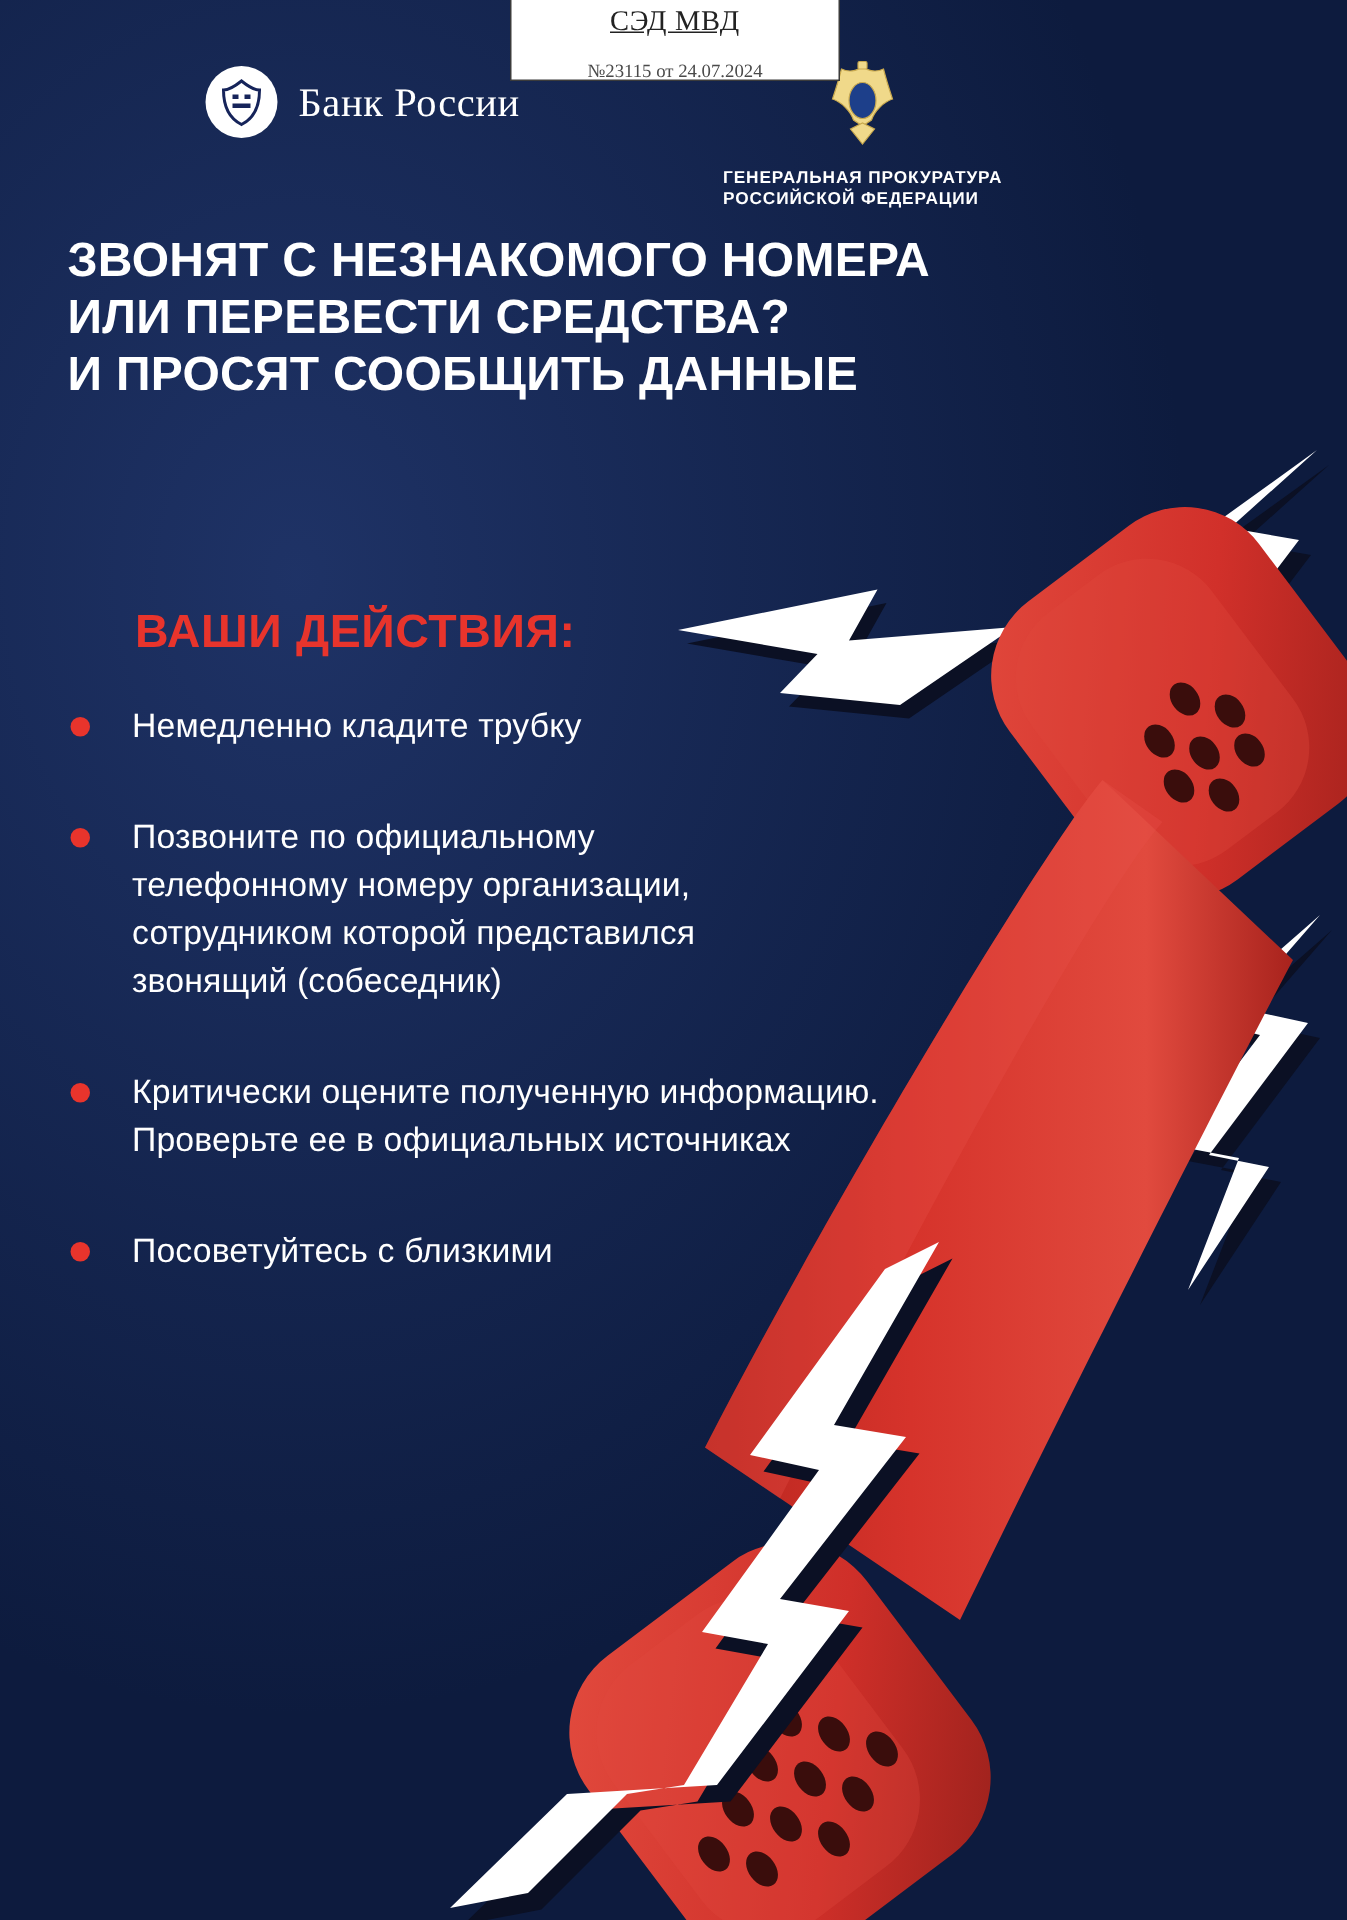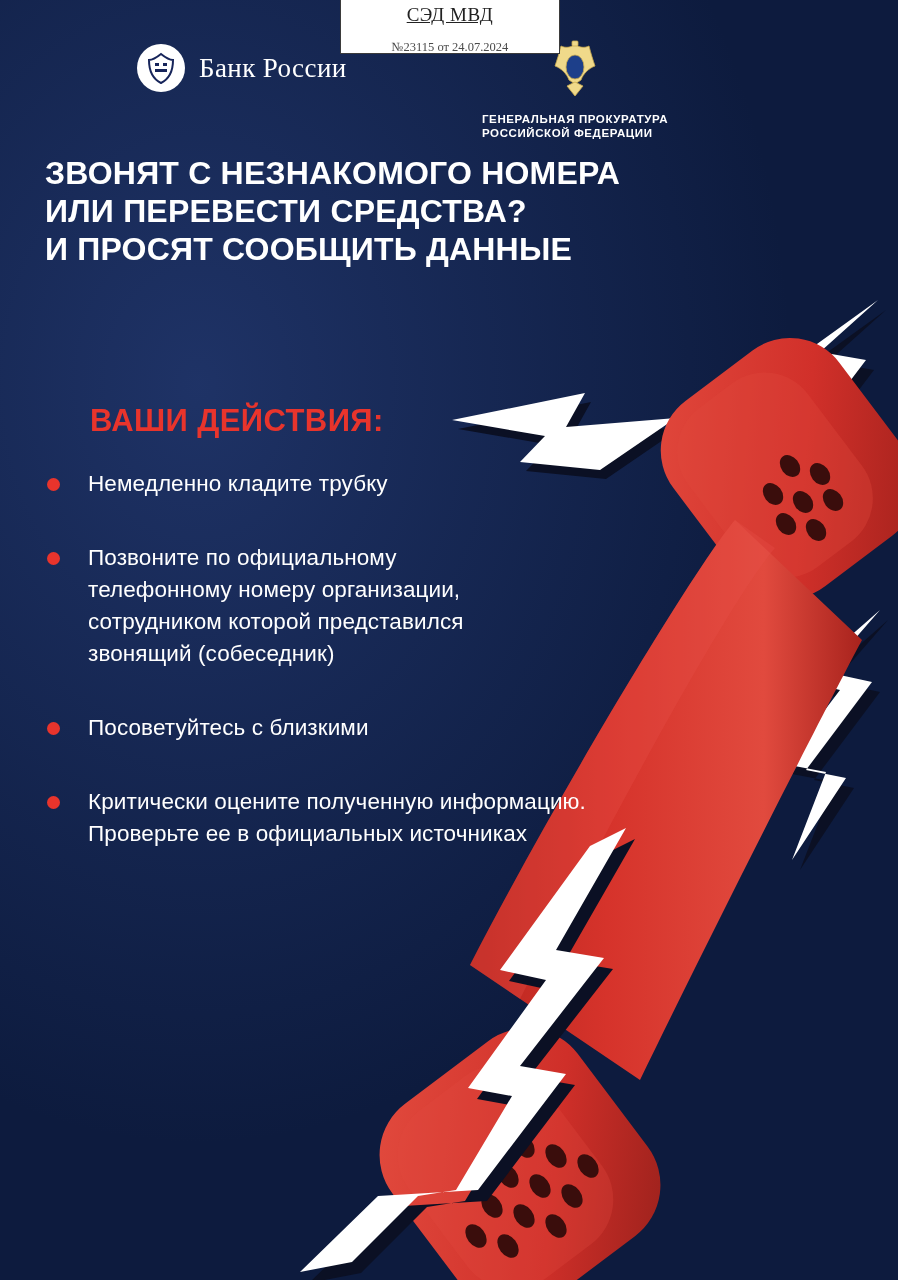--- a/index.html
+++ b/index.html
@@ -331,22 +331,22 @@
     </li>
     <li class="action-item">
       <span class="bullet"></span>
       <span class="text">Позвоните по официальному
 телефонному номеру организации,
 сотрудником которой представился
 звонящий (собеседник)</span>
     </li>
     <li class="action-item">
       <span class="bullet"></span>
-      <span class="text">Посоветуйтесь с близкими</span>
+      <span class="text">Критически оцените полученную информацию.
+Проверьте ее в официальных источниках</span>
     </li>
     <li class="action-item">
       <span class="bullet"></span>
-      <span class="text">Критически оцените полученную информацию.
-Проверьте ее в официальных источниках</span>
+      <span class="text">Посоветуйтесь с близкими</span>
     </li>
   </ul>
 
 </div>
 
 </body></html>

